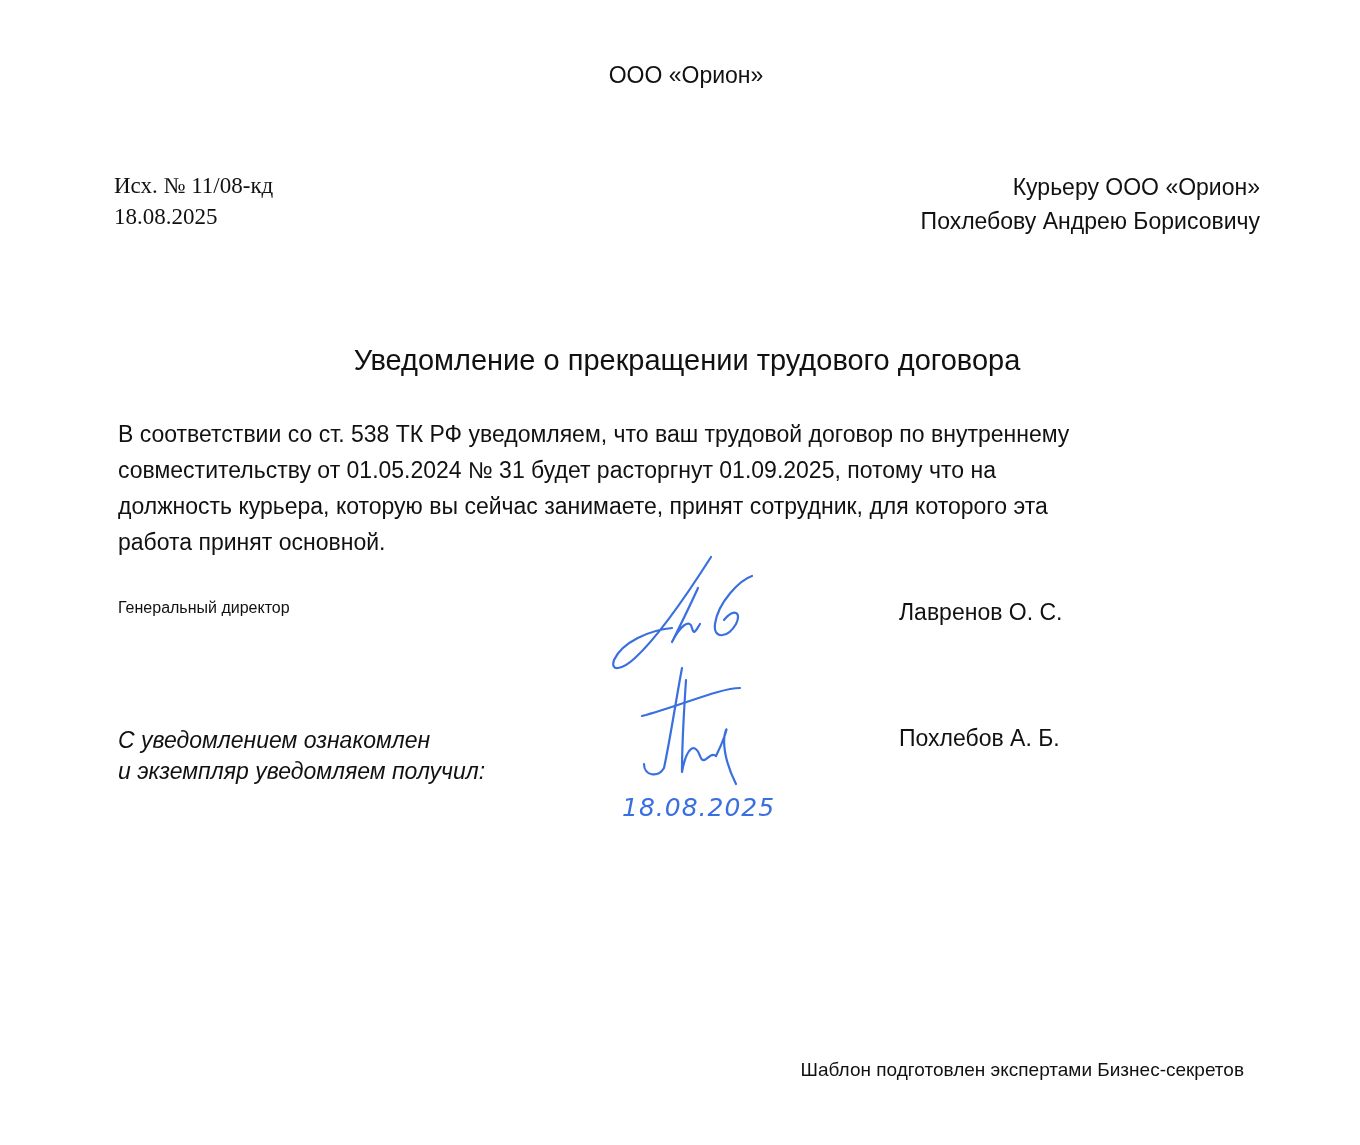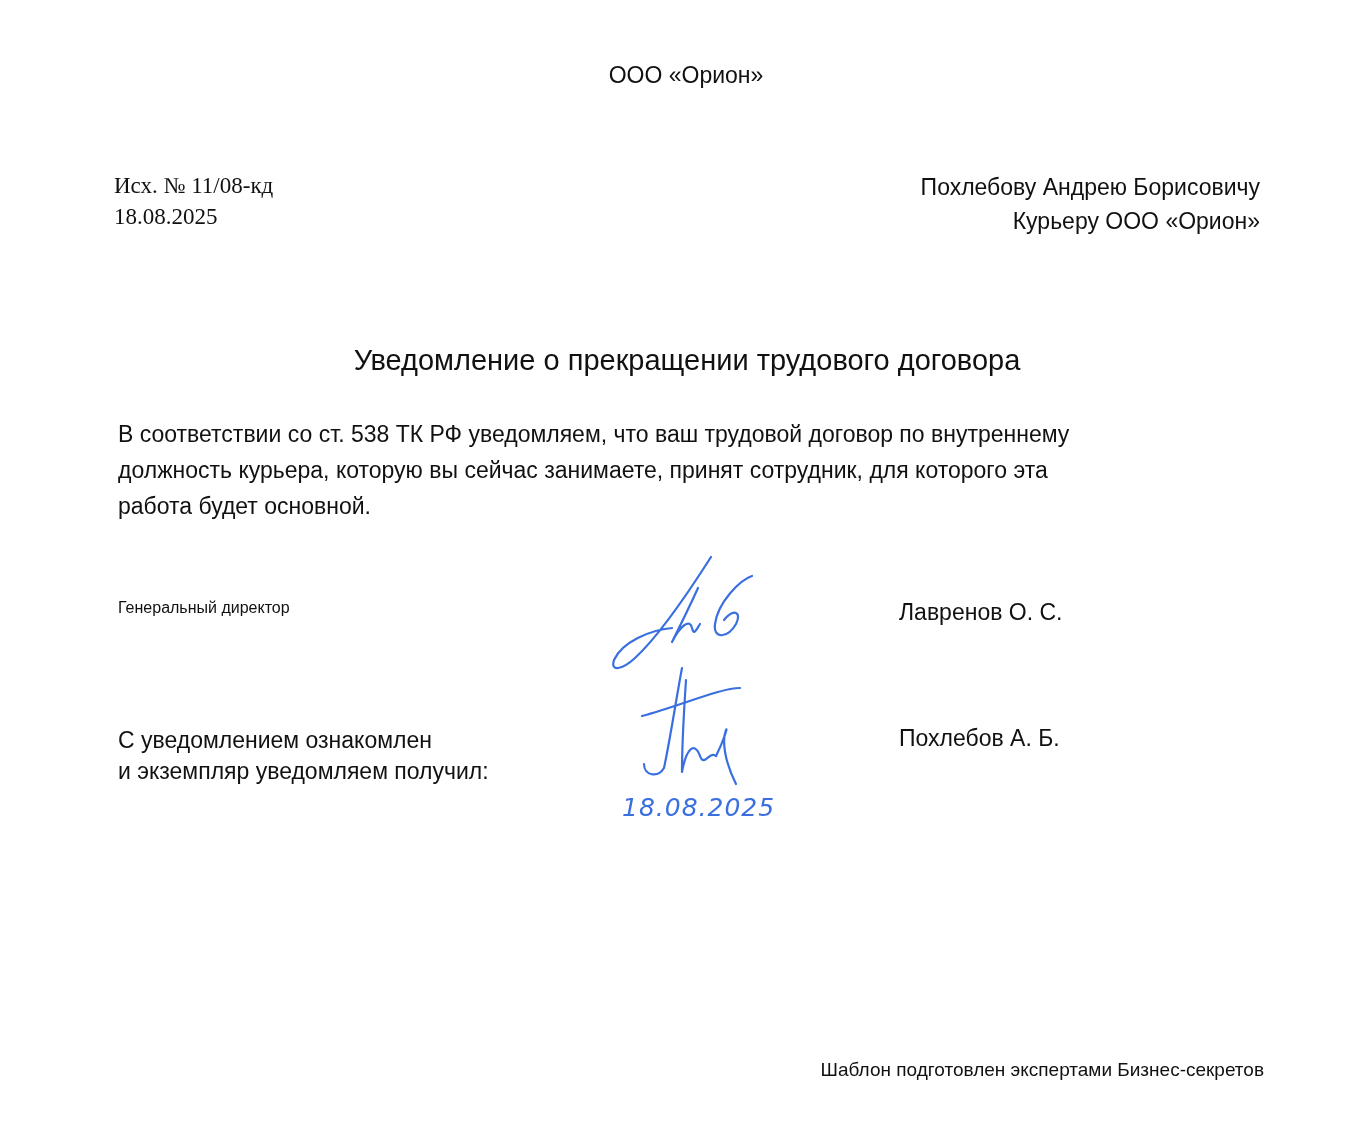--- a/index.html
+++ b/index.html
@@ -28,50 +28,51 @@
     }
     .title {
       left: 0; width: 1374px; top: 344px; text-align: center; font-size: 29px;
     }
     .body-text {
       left: 118px; top: 416px; font-size: 23px; line-height: 36px; white-space: normal; width: 1130px;
     }
     .body-text span { display: block; white-space: nowrap; }
     .sig-label-1 { left: 118px; top: 599px; font-size: 16px; }
     .sig-name-1 { left: 899px; top: 599px; font-size: 23px; }
-    .sig-label-2 { left: 118px; top: 725px; font-size: 23px; line-height: 31px; }
+    .sig-label-2 { left: 118px; top: 725px; font-size: 23px; line-height: 31px; font-style: italic; }
     .sig-name-2 { left: 899px; top: 725px; font-size: 23px; }
-    .footer { right: 96px; top: 1059px; font-size: 19px; }
+    .footer { right: 116px; top: 1059px; font-size: 19px; }
     .handwritten-date {
       left: 622px; top: 793px; font-size: 25px; color: #3a6fe0;
       font-family: "DejaVu Sans", sans-serif; font-style: italic; letter-spacing: 1px;
     }
     svg.sig { position: absolute; overflow: visible; }
   </style>
 </head>
 <body>
 
 <div class="abs org">ООО «Орион»</div>
 
 <div class="abs outgoing">
   <div>Исх. № 11/08-кд</div>
   <div>18.08.2025</div>
 </div>
 
 <div class="abs addressee">
+  <div>Курьеру ООО «Орион»</div>
   <div>Похлебову Андрею Борисовичу</div>
-  <div>Курьеру ООО «Орион»</div>
 </div>
 
 <div class="abs title">Уведомление о прекращении трудового договора</div>
 
 <div class="abs body-text">
   <span>В соответствии со ст. 538 ТК РФ уведомляем, что ваш трудовой договор по внутреннему</span>
+  <span>совместительству от 01.05.2024 № 31 будет расторгнут 01.09.2025, потому что на</span>
   <span>должность курьера, которую вы сейчас занимаете, принят сотрудник, для которого эта</span>
-  <span>работа будет основной.</span>
+  <span>работа принят основной.</span>
 </div>
 
 <div class="abs sig-label-1">Генеральный директор</div>
 <div class="abs sig-name-1">Лавренов О. С.</div>
 
 <svg class="sig" style="left:600px;top:550px" width="170" height="130" viewBox="0 0 170 130" fill="none" stroke="#3a6fe0" stroke-width="2.2" stroke-linecap="round" stroke-linejoin="round">
   <path d="M111 7 C90 40, 60 85, 35 108 C22 120, 10 122, 14 110 C22 92, 50 80, 72 78"></path>
   <path d="M98 38 C88 60, 72 92, 72 92 C80 76, 90 68, 92 78 C94 86, 96 80, 100 74"></path>
   <path d="M152 26 C140 30, 118 52, 115 74 C113 90, 128 88, 136 74 C142 62, 134 58, 124 70"></path>
 </svg>

